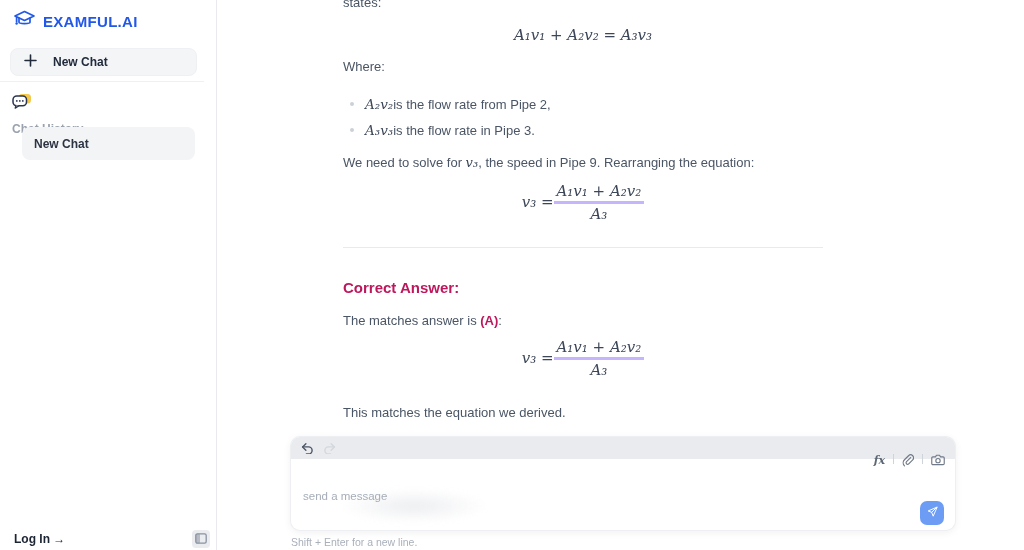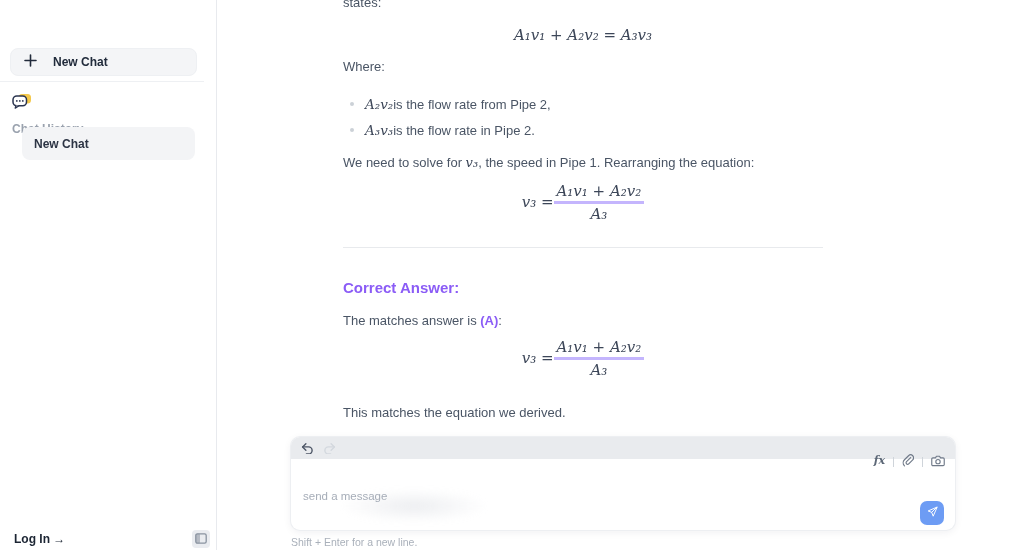--- a/index.html
+++ b/index.html
@@ -44,32 +44,32 @@
   .bullet .math { font-size:13.5px; }
   .solve-p { margin-top:16px; }
   .frac-eq { margin-top:10px; height:42px; display:flex; justify-content:center;
     align-items:center; font-size:15px; }
   .frac { display:inline-flex; flex-direction:column; align-items:center; line-height:18px; }
   .frac .num { padding:0 3px 1px; border-bottom:3px solid #c4b5fd; }
   .frac .den { padding-top:1px; }
   .rule { margin-top:24px; border:none; border-top:1px solid #e8eaed; }
   .answer-h { margin-top:31px; font-size:15px; font-weight:800; color:#222b3a; height:18px; }
   .answer-p { margin-top:16px; }
-  .answer-p b, .answer-h { color:#8b5cf6; }
+  .answer-p b, .answer-h { color:#be185d; }
   .frac-eq2 { margin-top:8px; }
   .closing-p { margin-top:26px; }
 
   
   .composer { position:absolute; left:74px; top:437px; width:664px; height:93px;
     background:#fff; border-radius:9px;
     box-shadow:0 0 0 1px #edeff2, 0 2px 8px rgba(25,35,60,.07); }
   .composer-toolbar { height:22px; background:#e9ebee; border-radius:9px 9px 0 0;
     display:flex; align-items:center; justify-content:space-between; padding:0 10px; }
   .tb-left { display:flex; align-items:center; gap:9px; }
-  .tb-right { display:flex; align-items:flex-end; gap:8px; color:#707a89;margin-top:24px; }
+  .tb-right { display:flex; align-items:flex-start; gap:8px; color:#707a89;margin-top:24px; }
   .tb-sep { width:1px; height:10px; background:#cfd4da; }
   .fx-btn { font-family:"DejaVu Serif", serif; font-style:italic; font-size:11px;
     font-weight:600; color:#5d6877; cursor:pointer; }
   .tb-icon { display:flex; align-items:center; cursor:pointer; }
   .composer-body { position:relative; height:71px; }
   .smudge { position:absolute; left:48px; top:30px; width:150px; height:34px;
     background:radial-gradient(ellipse at center, rgba(195,199,208,.30), rgba(195,199,208,0) 70%);
     filter:blur(3px); pointer-events:none; }
   .msg-input { position:absolute; left:0; bottom:20px; width:600px; height:26px;
     border:none; outline:none; resize:none; background:transparent;
@@ -78,20 +78,31 @@
   .msg-input::placeholder { color:#a6adb8; }
   .send-btn { position:absolute; right:11px; bottom:5px; width:24px; height:24px;
     border-radius:7px; background:#6d9cf4; display:flex; align-items:center;
     justify-content:center; cursor:pointer; }
   .composer-hint { position:absolute; left:74px; top:536px; font-size:10.5px; color:#a9b0ba; }
 </style>
 </head>
 <body>
 
 <div class="sidebar">
+  <div class="logo-row">
+    <span>
+      <svg width="23" height="21" viewBox="0 0 23 21" fill="none" stroke="#2158e8" stroke-width="1.7" stroke-linejoin="round" stroke-linecap="round">
+        <path d="M11.5 2.5 L21 7 L11.5 11.5 L2 7 Z"></path>
+        <path d="M6 9.2 v4.1 c0 1.7 11 1.7 11 0 V9.2"></path>
+        <path d="M3.6 8 v5"></path>
+        <circle cx="3.6" cy="14.6" r="1.2" fill="#2158e8" stroke="none"></circle>
+      </svg>
+    </span>
+    <span class="brand">EXAMFUL.AI</span>
+  </div>
 
   <div class="new-chat-btn">
     <span>
       <svg width="13" height="13" viewBox="0 0 13 13" stroke="#222b3b" stroke-width="1.6" stroke-linecap="round">
         <path d="M6.5 1 V12 M1 6.5 H12"></path>
       </svg>
     </span>
     <span class="label">New Chat</span>
   </div>
 
@@ -138,25 +149,25 @@
 
     <div class="bullets">
       <div class="bullet">
         <span class="dot"></span>
         <span class="math">A₂v₂</span>
         <span> is the flow rate from Pipe 2,</span>
       </div>
       <div class="bullet">
         <span class="dot"></span>
         <span class="math">A₃v₃</span>
-        <span> is the flow rate in Pipe 2.</span>
-      </div>
-    </div>
-
-    <p class="solve-p"><span>We need to solve for </span><span class="math">v₃</span><span>, the speed in Pipe 1. Rearranging the equation:</span></p>
+        <span> is the flow rate in Pipe 3.</span>
+      </div>
+    </div>
+
+    <p class="solve-p"><span>We need to solve for </span><span class="math">v₃</span><span>, the speed in Pipe 9. Rearranging the equation:</span></p>
 
     <div class="frac-eq math">
       <span>v₃ =</span>
       <span class="frac">
         <span class="num">A₁v₁ + A₂v₂</span>
         <span class="den">A₃</span>
       </span>
     </div>
 
     <hr class="rule">

